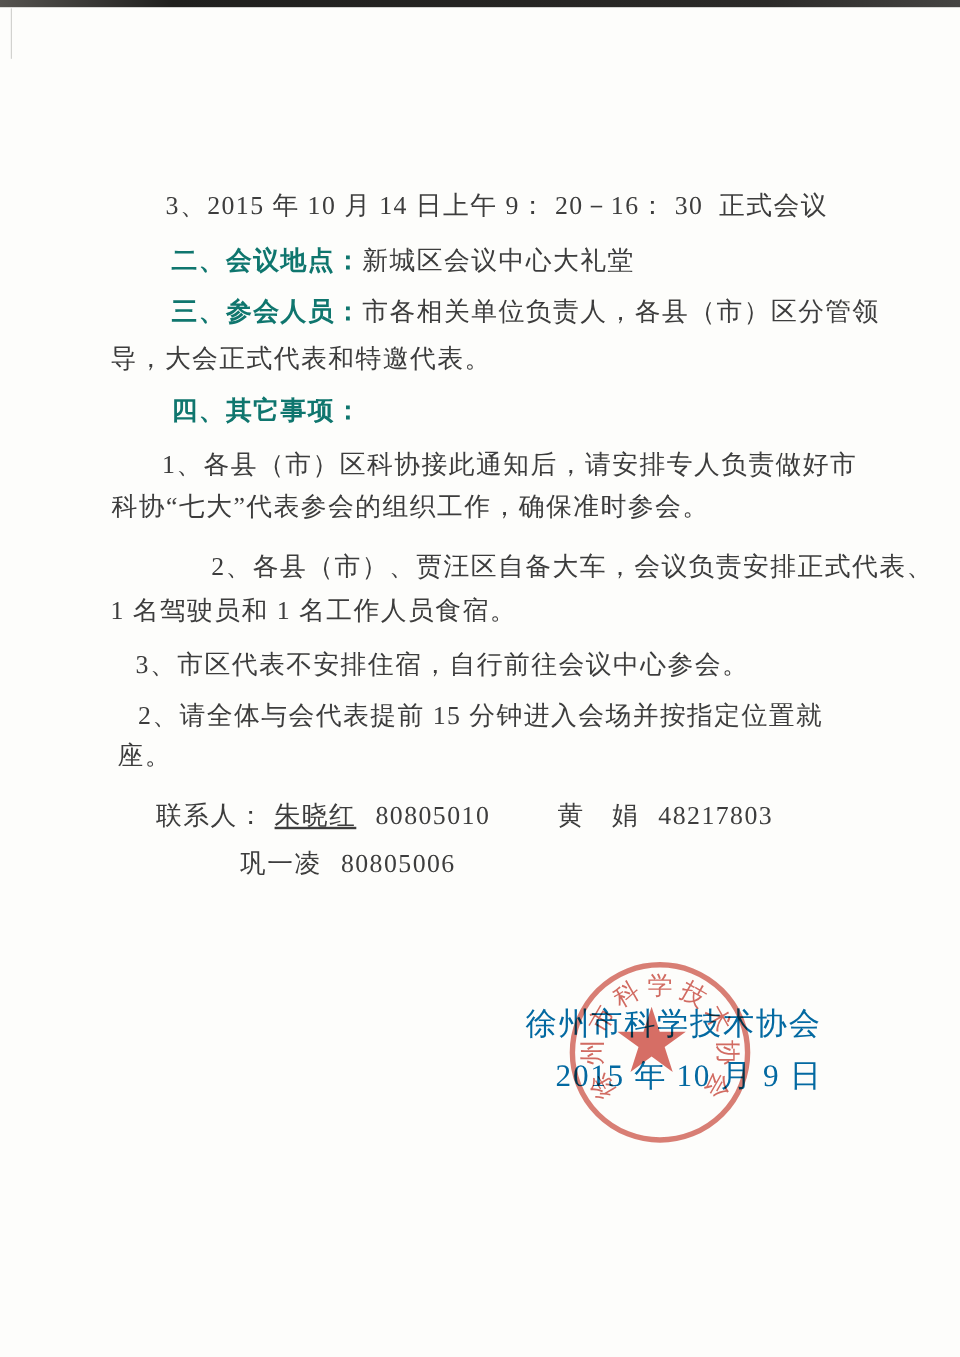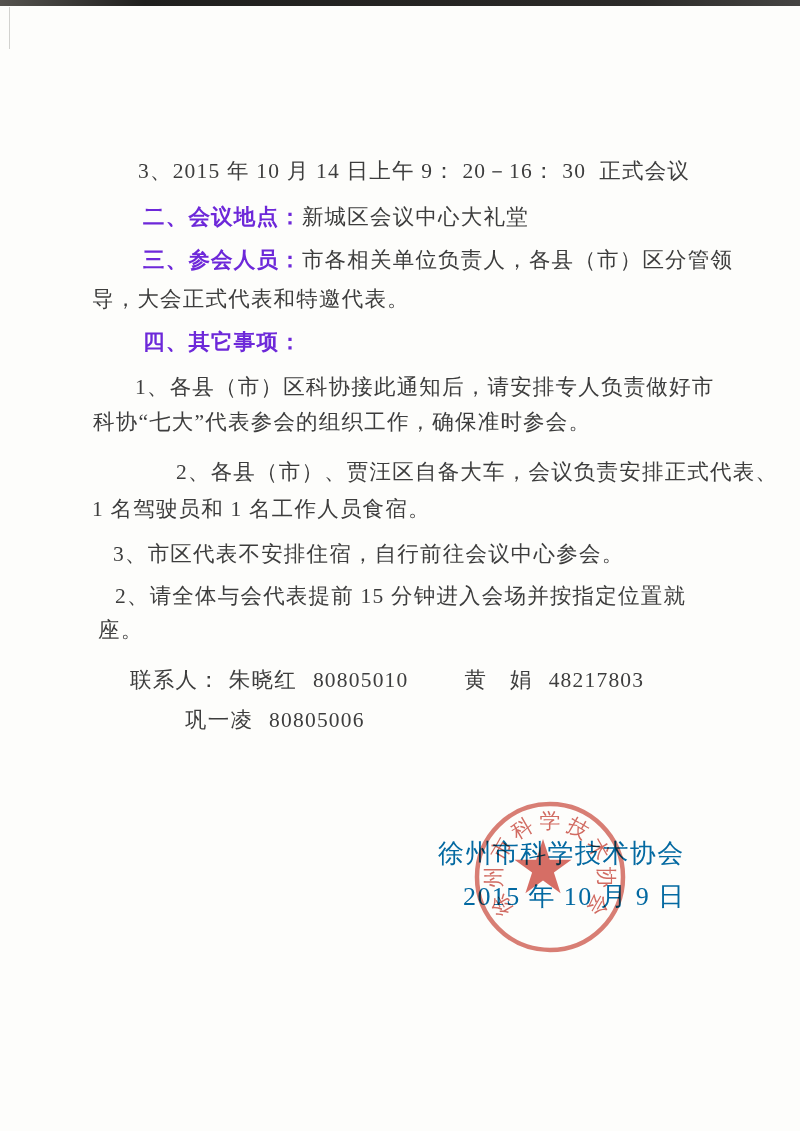--- a/index.html
+++ b/index.html
@@ -11,23 +11,23 @@
   }
   .edge-top{
     position:absolute;top:0;left:0;width:800px;height:6px;
     background:linear-gradient(90deg,#55534f,#20201e 18%,#262523 55%,#2c2b29 80%,#454442);
   }
   .edge-left{position:absolute;top:7px;left:9px;width:1px;height:42px;background:#d2d2cf;}
   .line{
     position:absolute;white-space:pre;line-height:1;
     font-size:21.5px;letter-spacing:1.2px;
   }
-  .b{font-weight:700;color:#6d28d9;}
+  .b{font-weight:700;color:#0f766e;}
   .sig{position:absolute;white-space:pre;line-height:1;font-size:26px;letter-spacing:1.4px;color:#0369a1;z-index:2;}
-  .stamp{position:absolute;left:470px;top:795px;mix-blend-mode:multiply;z-index:5;} .m16{margin-left:16px;} .m8{margin-left:8px;} .m56{margin-left:56px;text-align:right;}
+  .stamp{position:absolute;left:470px;top:795px;mix-blend-mode:multiply;z-index:5;} .m16{margin-left:16px;} .m8{margin-left:8px;text-decoration:underline;} .m56{margin-left:56px;text-align:right;}
 </style>
 </head>
 <body>
 
 <div class="edge-top"></div>
 <div class="edge-left"></div>
 
 <div class="line" style="left:138px;top:161px;"><span>3、2015 年 10 月 14 日上午 9： 20－16： 30  正式会议</span></div>
 
 <div class="line" style="left:143px;top:207px;"><span class="b">二、会议地点：</span><span>新城区会议中心大礼堂</span></div>
@@ -44,21 +44,21 @@
 <div class="line" style="left:135px;top:462px;margin-left:41px;"><span>2、各县（市）、贾汪区自备大车，会议负责安排正式代表、</span></div>
 <div class="line" style="left:92px;top:499px;"><span>1 名驾驶员和 1 名工作人员食宿。</span></div>
 
 <div class="line" style="left:113px;top:544px;"><span>3、市区代表不安排住宿，自行前往会议中心参会。</span></div>
 
 <div class="line" style="left:115px;top:586px;"><span>2、请全体与会代表提前 15 分钟进入会场并按指定位置就</span></div>
 <div class="line" style="left:98px;top:620px;"><span>座。</span></div>
 
 <div class="line" style="left:130px;top:670px;"><span>联系人：</span><span class="m8">朱晓红</span><span class="m16">80805010</span><span class="m56">黄　娟</span><span class="m16">48217803</span></div>
 
-<div class="line" style="left:185px;top:710px;"><span>巩一凌</span><span class="m16">80805006</span></div>
+<div class="line" style="left:200px;top:710px;"><span>巩一凌</span><span class="m16">80805006</span></div>
 
 <div class="sig" style="left:438px;top:841px;"><span>徐州市科学技术协会</span></div>
 <div class="sig" style="left:463px;top:884px;"><span>2015 年 10 月 9 日</span></div>
 
 <svg class="stamp" width="160" height="164" viewBox="0 0 160 164">
   <circle cx="80" cy="82" r="73" fill="none" stroke-width="4.5" opacity="0.85" stroke="#d4695e"></circle>
   <polygon opacity="0.82" points="73,44 79.8,64.7 101.5,64.7 83.9,77.6 90.6,98.3 73,85.5 55.4,98.3 62.1,77.6 44.5,64.7 66.2,64.7" fill="#cf4f45"></polygon>
   <g id="ring-chars" opacity="0.88">
       <text x="80" y="33" text-anchor="middle" font-size="21" fill="#cd584e" transform="rotate(-120 80 82)">徐</text>
       <text x="80" y="33" text-anchor="middle" font-size="21" fill="#cd584e" transform="rotate(-90 80 82)">州</text>

